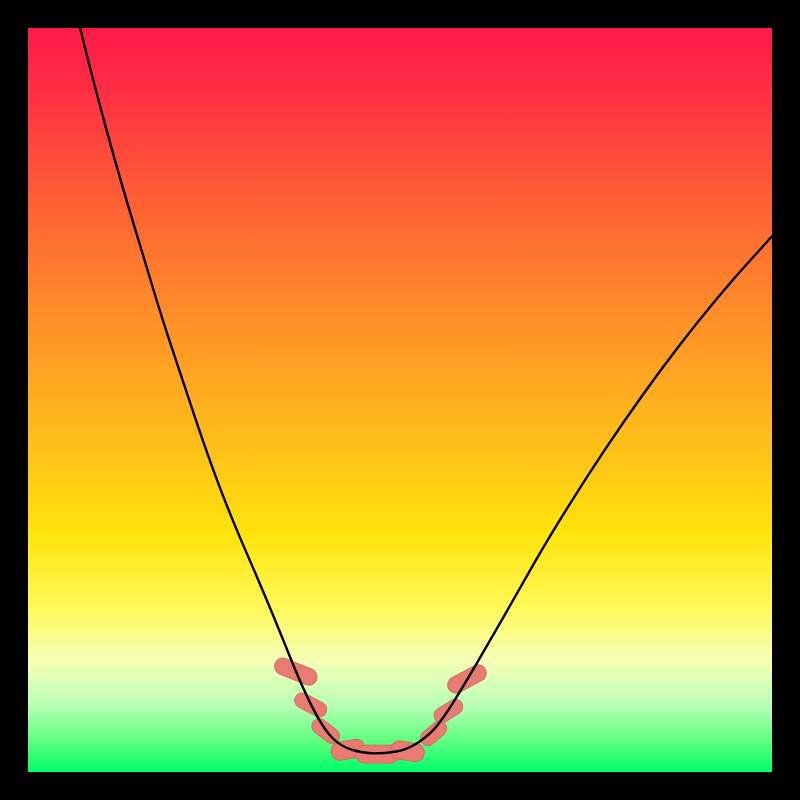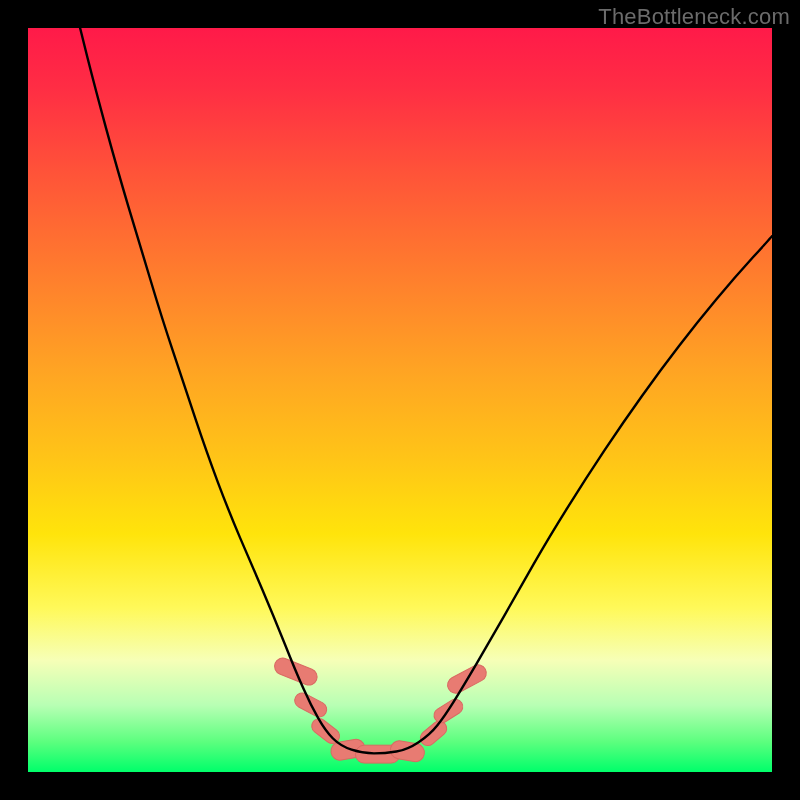--- a/index.html
+++ b/index.html
@@ -74,14 +74,13 @@
         <rect x="-17.1" y="-8.9" width="34.2" height="17.9" rx="8.9" ry="8.9" fill="#e87b72" stroke="#d96a62" stroke-width="1" transform="translate(319.9 721.7) rotate(-10)"></rect>
         <rect x="-22.3" y="-8.9" width="44.6" height="17.9" rx="8.9" ry="8.9" fill="#e87b72" stroke="#d96a62" stroke-width="1" transform="translate(349.7 726.1) rotate(0)"></rect>
         <rect x="-17.1" y="-8.9" width="34.2" height="17.9" rx="8.9" ry="8.9" fill="#e87b72" stroke="#d96a62" stroke-width="1" transform="translate(379.4 723.2) rotate(10)"></rect>
         <rect x="-7.4" y="-14.9" width="14.9" height="29.8" rx="7.4" ry="7.4" fill="#e87b72" stroke="#d96a62" stroke-width="1" transform="translate(405.5 705.3) rotate(50)"></rect>
         <rect x="-7.4" y="-15.6" width="14.9" height="31.2" rx="7.4" ry="7.4" fill="#e87b72" stroke="#d96a62" stroke-width="1" transform="translate(420.4 683.0) rotate(58)"></rect>
         <rect x="-8.2" y="-20.8" width="16.4" height="41.7" rx="8.2" ry="8.2" fill="#e87b72" stroke="#d96a62" stroke-width="1" transform="translate(439.0 651.0) rotate(62)"></rect>
       </g>
     <path id="bottleneck-curve" fill="none" stroke="#000" stroke-width="2.4" stroke-linecap="round" d="M 52.1 0.0 Q 52.1 0.0 59.5 29.8 Q 67.0 59.5 78.1 100.4 Q 89.3 141.4 100.4 178.6 Q 111.6 215.8 122.8 253.0 Q 133.9 290.2 145.1 323.6 Q 156.2 357.1 167.4 390.6 Q 178.6 424.1 189.7 453.8 Q 200.9 483.6 212.0 509.6 Q 223.2 535.7 234.4 561.7 Q 245.5 587.8 256.7 615.7 Q 267.8 643.6 275.3 660.3 Q 282.7 677.0 290.2 690.1 Q 297.6 703.1 305.0 710.5 Q 312.5 718.0 323.6 721.7 Q 334.8 725.4 346.0 725.4 Q 357.1 725.4 368.3 723.5 Q 379.4 721.7 390.6 714.2 Q 401.8 706.8 409.2 697.5 Q 416.6 688.2 425.9 673.3 Q 435.2 658.4 448.3 636.1 Q 461.3 613.8 476.2 587.8 Q 491.0 561.7 505.9 535.7 Q 520.8 509.6 539.4 479.9 Q 558.0 450.1 576.6 422.2 Q 595.2 394.3 613.8 368.3 Q 632.4 342.2 651.0 318.1 Q 669.6 293.9 688.2 271.6 Q 706.8 249.2 725.4 228.8 T 744.0 208.3"></path>
   </svg>
 
-  <div class="watermark">TheBottleneck.com</div>
 </div>
 
 </body></html>

